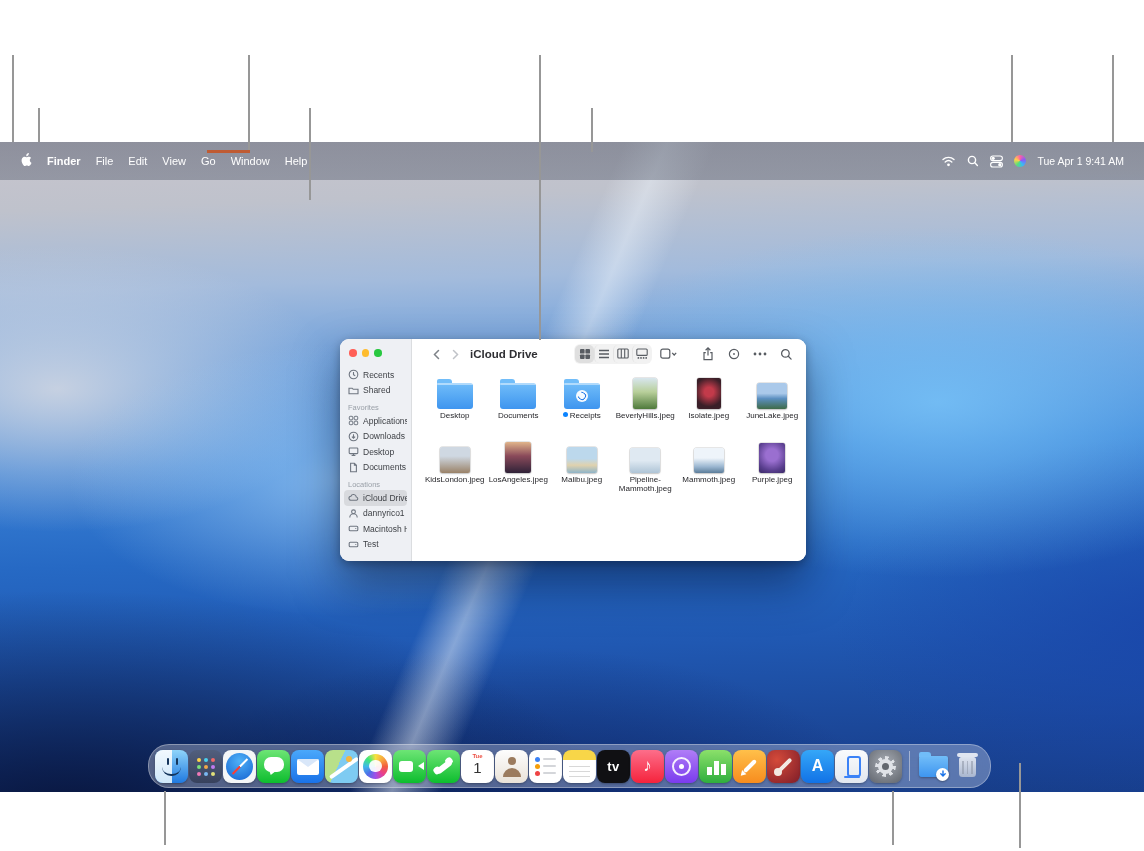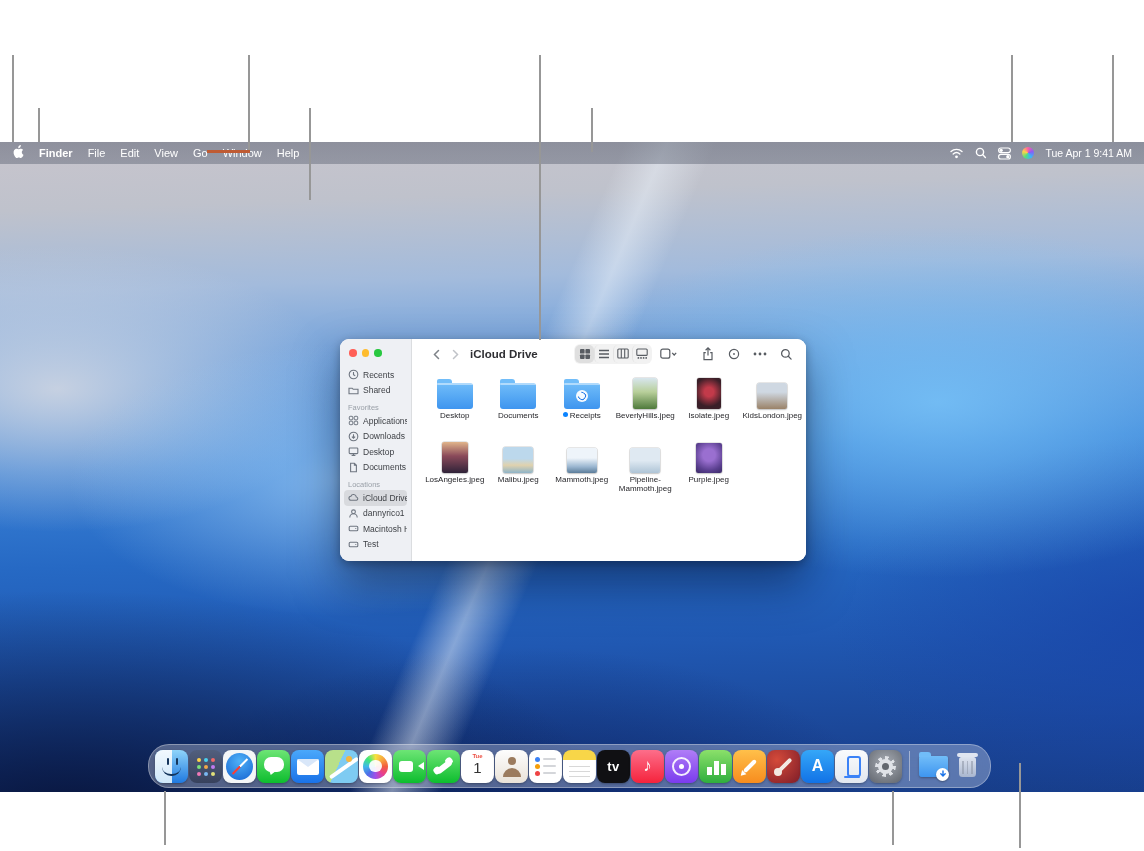--- a/index.html
+++ b/index.html
@@ -18,22 +18,22 @@
       radial-gradient(95% 70% at 6% 104%, rgba(7,18,55,.95) 0%, rgba(7,18,55,0) 50%),
       radial-gradient(60% 55% at 46% 108%, rgba(10,30,90,.8) 0%, rgba(10,30,90,0) 55%),
       radial-gradient(55% 45% at 82% 40%, rgba(120,195,248,.85) 0%, rgba(120,195,248,0) 60%),
       radial-gradient(40% 35% at 30% 52%, rgba(160,205,245,.7) 0%, rgba(160,205,245,0) 60%),
       radial-gradient(45% 40% at 5% 38%, rgba(208,214,226,.9) 0%, rgba(208,214,226,0) 55%),
       radial-gradient(50% 50% at 103% 75%, rgba(25,70,170,.9) 0%, rgba(25,70,170,0) 60%),
       linear-gradient(178deg,#c8c5cd 0%,#bfc2cc 10%,#a3bbdc 22%,#6fa1dd 34%,#3981d6 48%,#2669c4 62%,#2058b2 76%,#1a4494 92%,#173d88 100%);
   }
 
   
-  .menubar{position:absolute;left:0;top:0;width:100%;height:22px;display:flex;align-items:center;
-    padding:0 12px;background:linear-gradient(180deg,rgba(72,80,98,.45),rgba(72,80,98,.38));
+  .menubar{position:absolute;left:0;top:0;width:100%;height:38px;display:flex;align-items:center;
+    padding:0 20px;background:linear-gradient(180deg,rgba(72,80,98,.45),rgba(72,80,98,.38));
     color:#fff;font-size:11px;}
   .applebtn{display:flex;align-items:center;}
   .mlist{display:flex;gap:15px;margin-left:15px;}
   .mi{white-space:nowrap;}
   .mi.bold{font-weight:700;}
   .mright{margin-left:auto;display:flex;align-items:center;gap:11px;}
   .sticon{display:flex;align-items:center;}
   .siri{width:12px;height:12px;border-radius:50%;
     background:conic-gradient(#ff5fa2,#8a5cf6,#3bb7f7,#58e07a,#ffd24a,#ff5fa2);}
   .clock{font-size:10.5px;white-space:nowrap;}
@@ -506,47 +506,53 @@
           <div class="flabel">BeverlyHills.jpeg</div>
         </div>
         <div class="fcell">
           <div class="islot">
               <div class="thumb t-isolate"></div>
             </div>
           <div class="flabel">Isolate.jpeg</div>
         </div>
         <div class="fcell">
           <div class="islot">
+              <div class="thumb t-junelake"></div>
+            </div>
+          <div class="flabel">JuneLake.jpeg</div>
+        </div>
+        <div class="fcell">
+          <div class="islot">
               <div class="thumb t-kidslondon"></div>
             </div>
           <div class="flabel">KidsLondon.jpeg</div>
         </div>
         <div class="fcell">
           <div class="islot">
               <div class="thumb t-losangeles"></div>
             </div>
           <div class="flabel">LosAngeles.jpeg</div>
         </div>
         <div class="fcell">
           <div class="islot">
               <div class="thumb t-malibu"></div>
             </div>
           <div class="flabel">Malibu.jpeg</div>
         </div>
         <div class="fcell">
           <div class="islot">
+              <div class="thumb t-pipeline"></div>
+            </div>
+          <div class="flabel">Pipeline-Mammoth.jpeg</div>
+        </div>
+        <div class="fcell">
+          <div class="islot">
               <div class="thumb t-mammoth"></div>
             </div>
           <div class="flabel">Mammoth.jpeg</div>
-        </div>
-        <div class="fcell">
-          <div class="islot">
-              <div class="thumb t-pipeline"></div>
-            </div>
-          <div class="flabel">Pipeline-Mammoth.jpeg</div>
         </div>
         <div class="fcell">
           <div class="islot">
               <div class="thumb t-purple"></div>
             </div>
           <div class="flabel">Purple.jpeg</div>
         </div>
       </div>
     </div>
 

